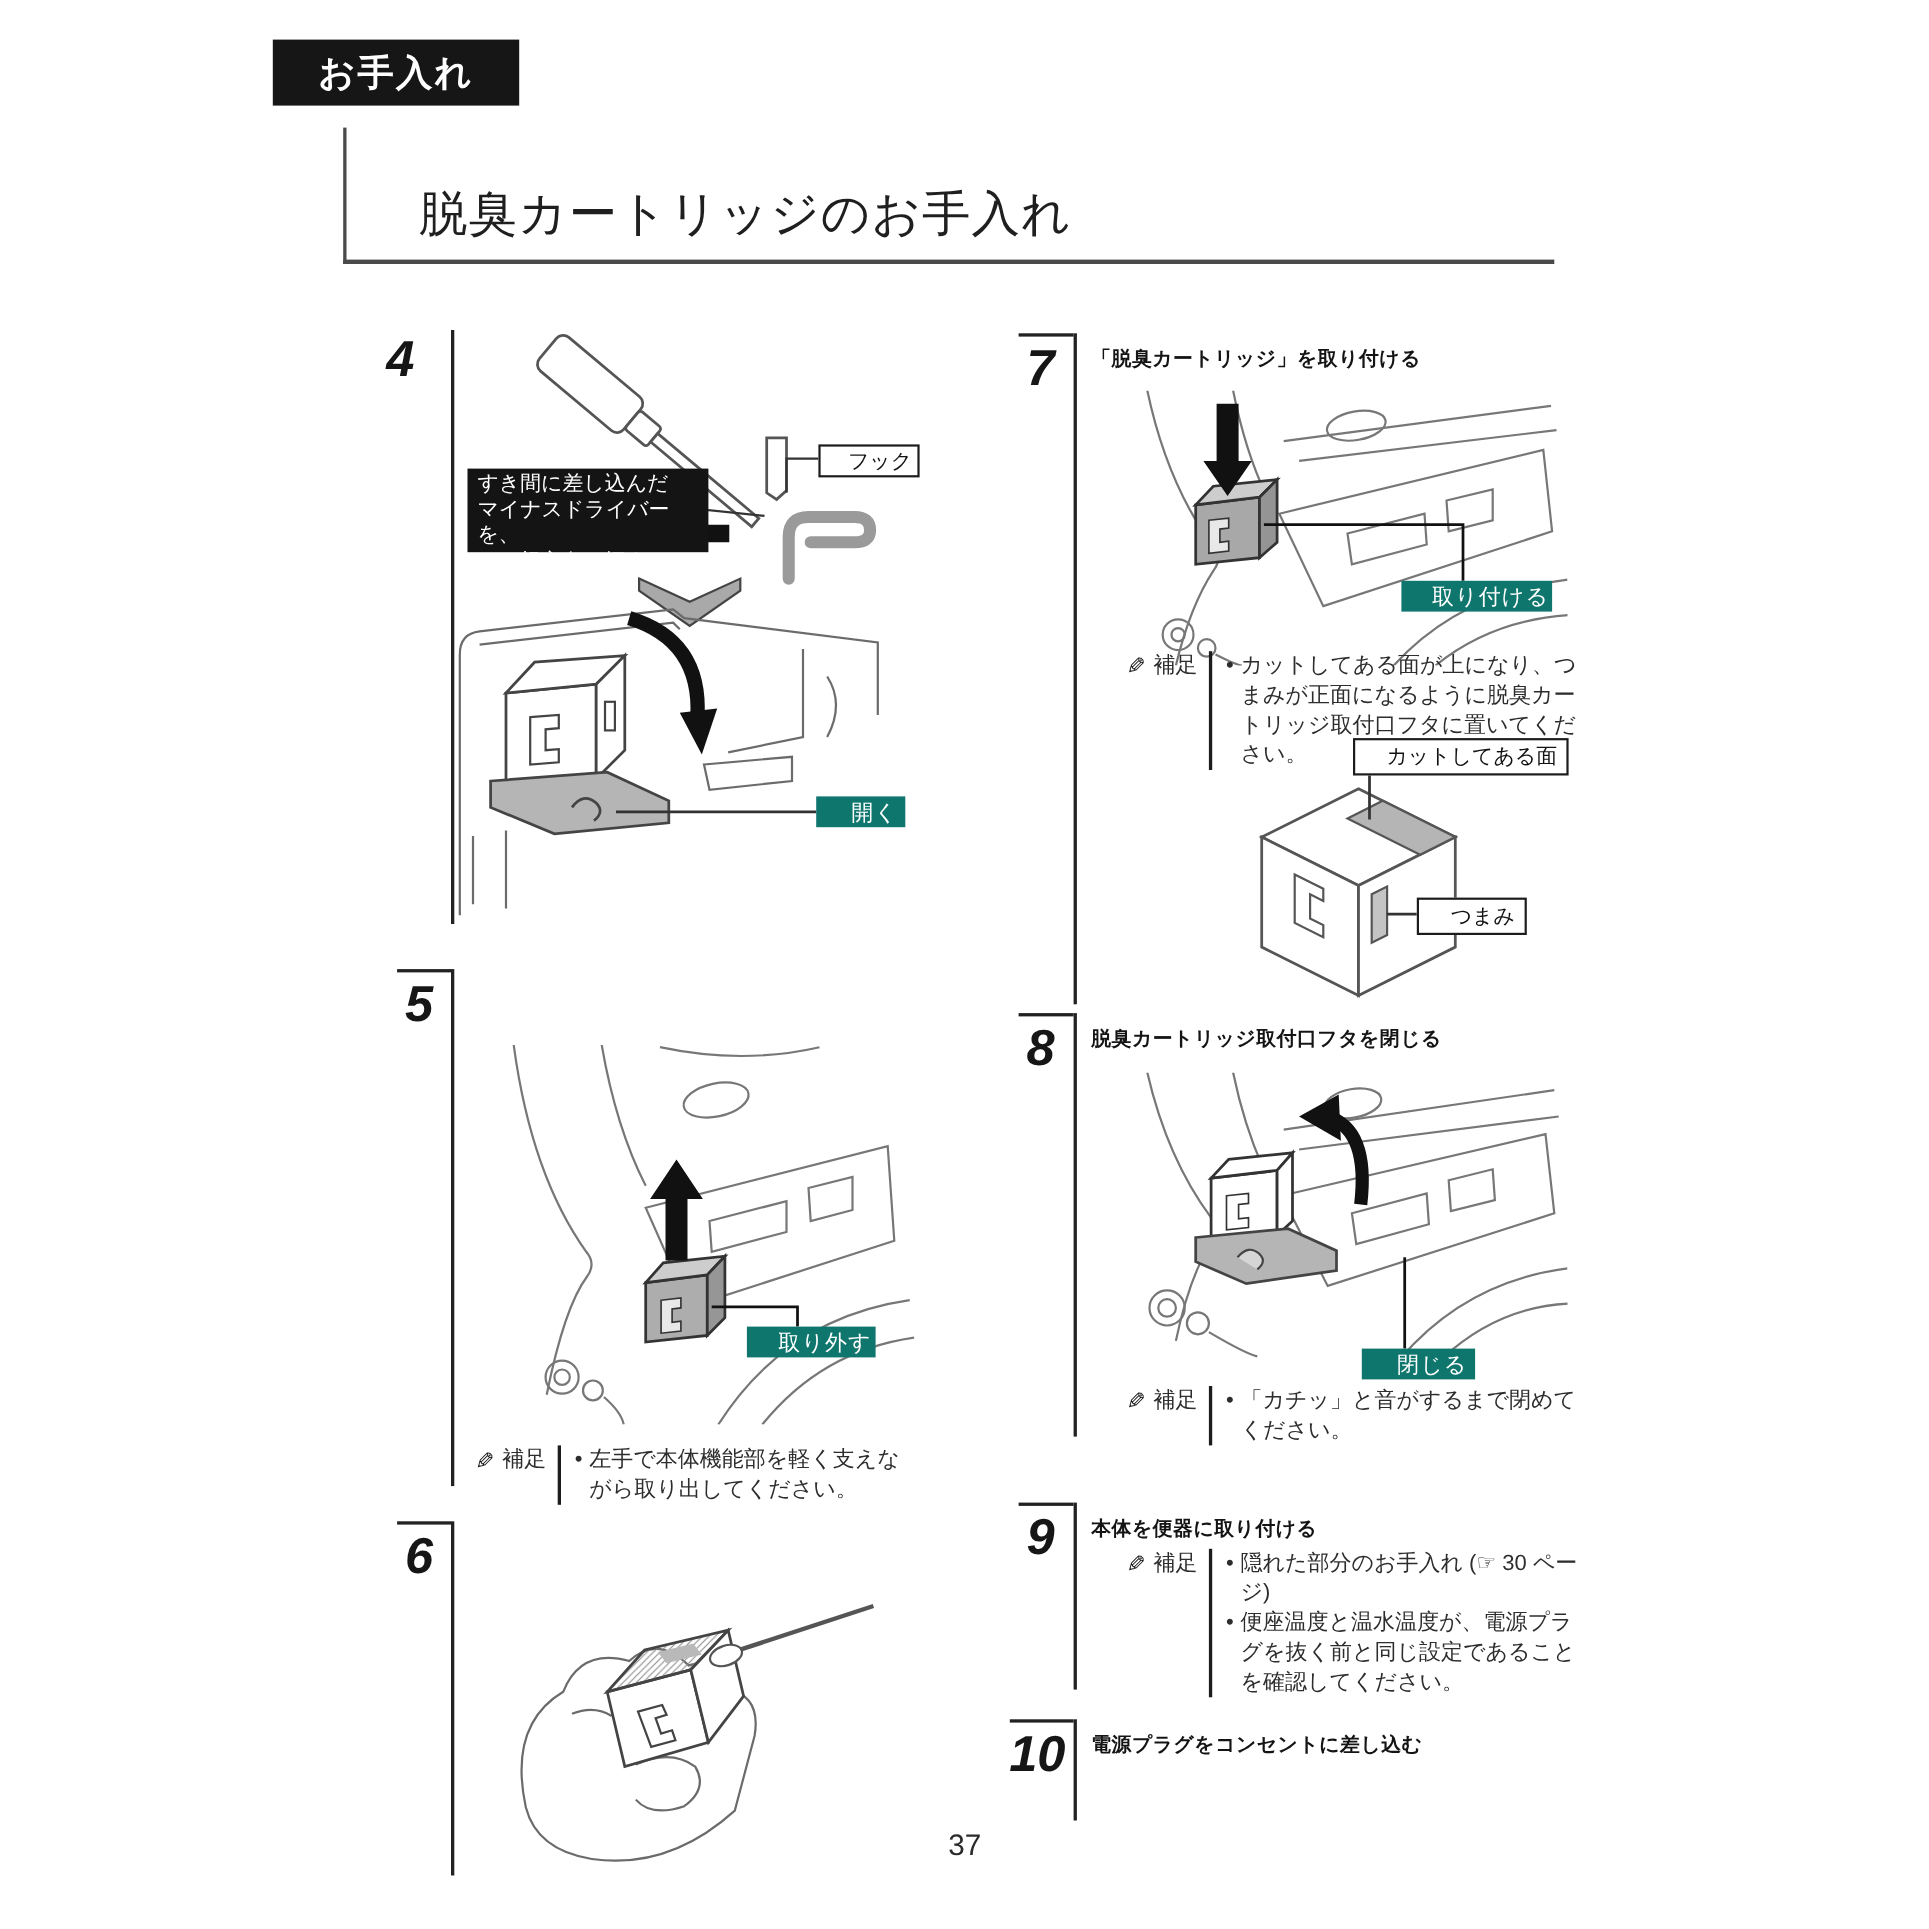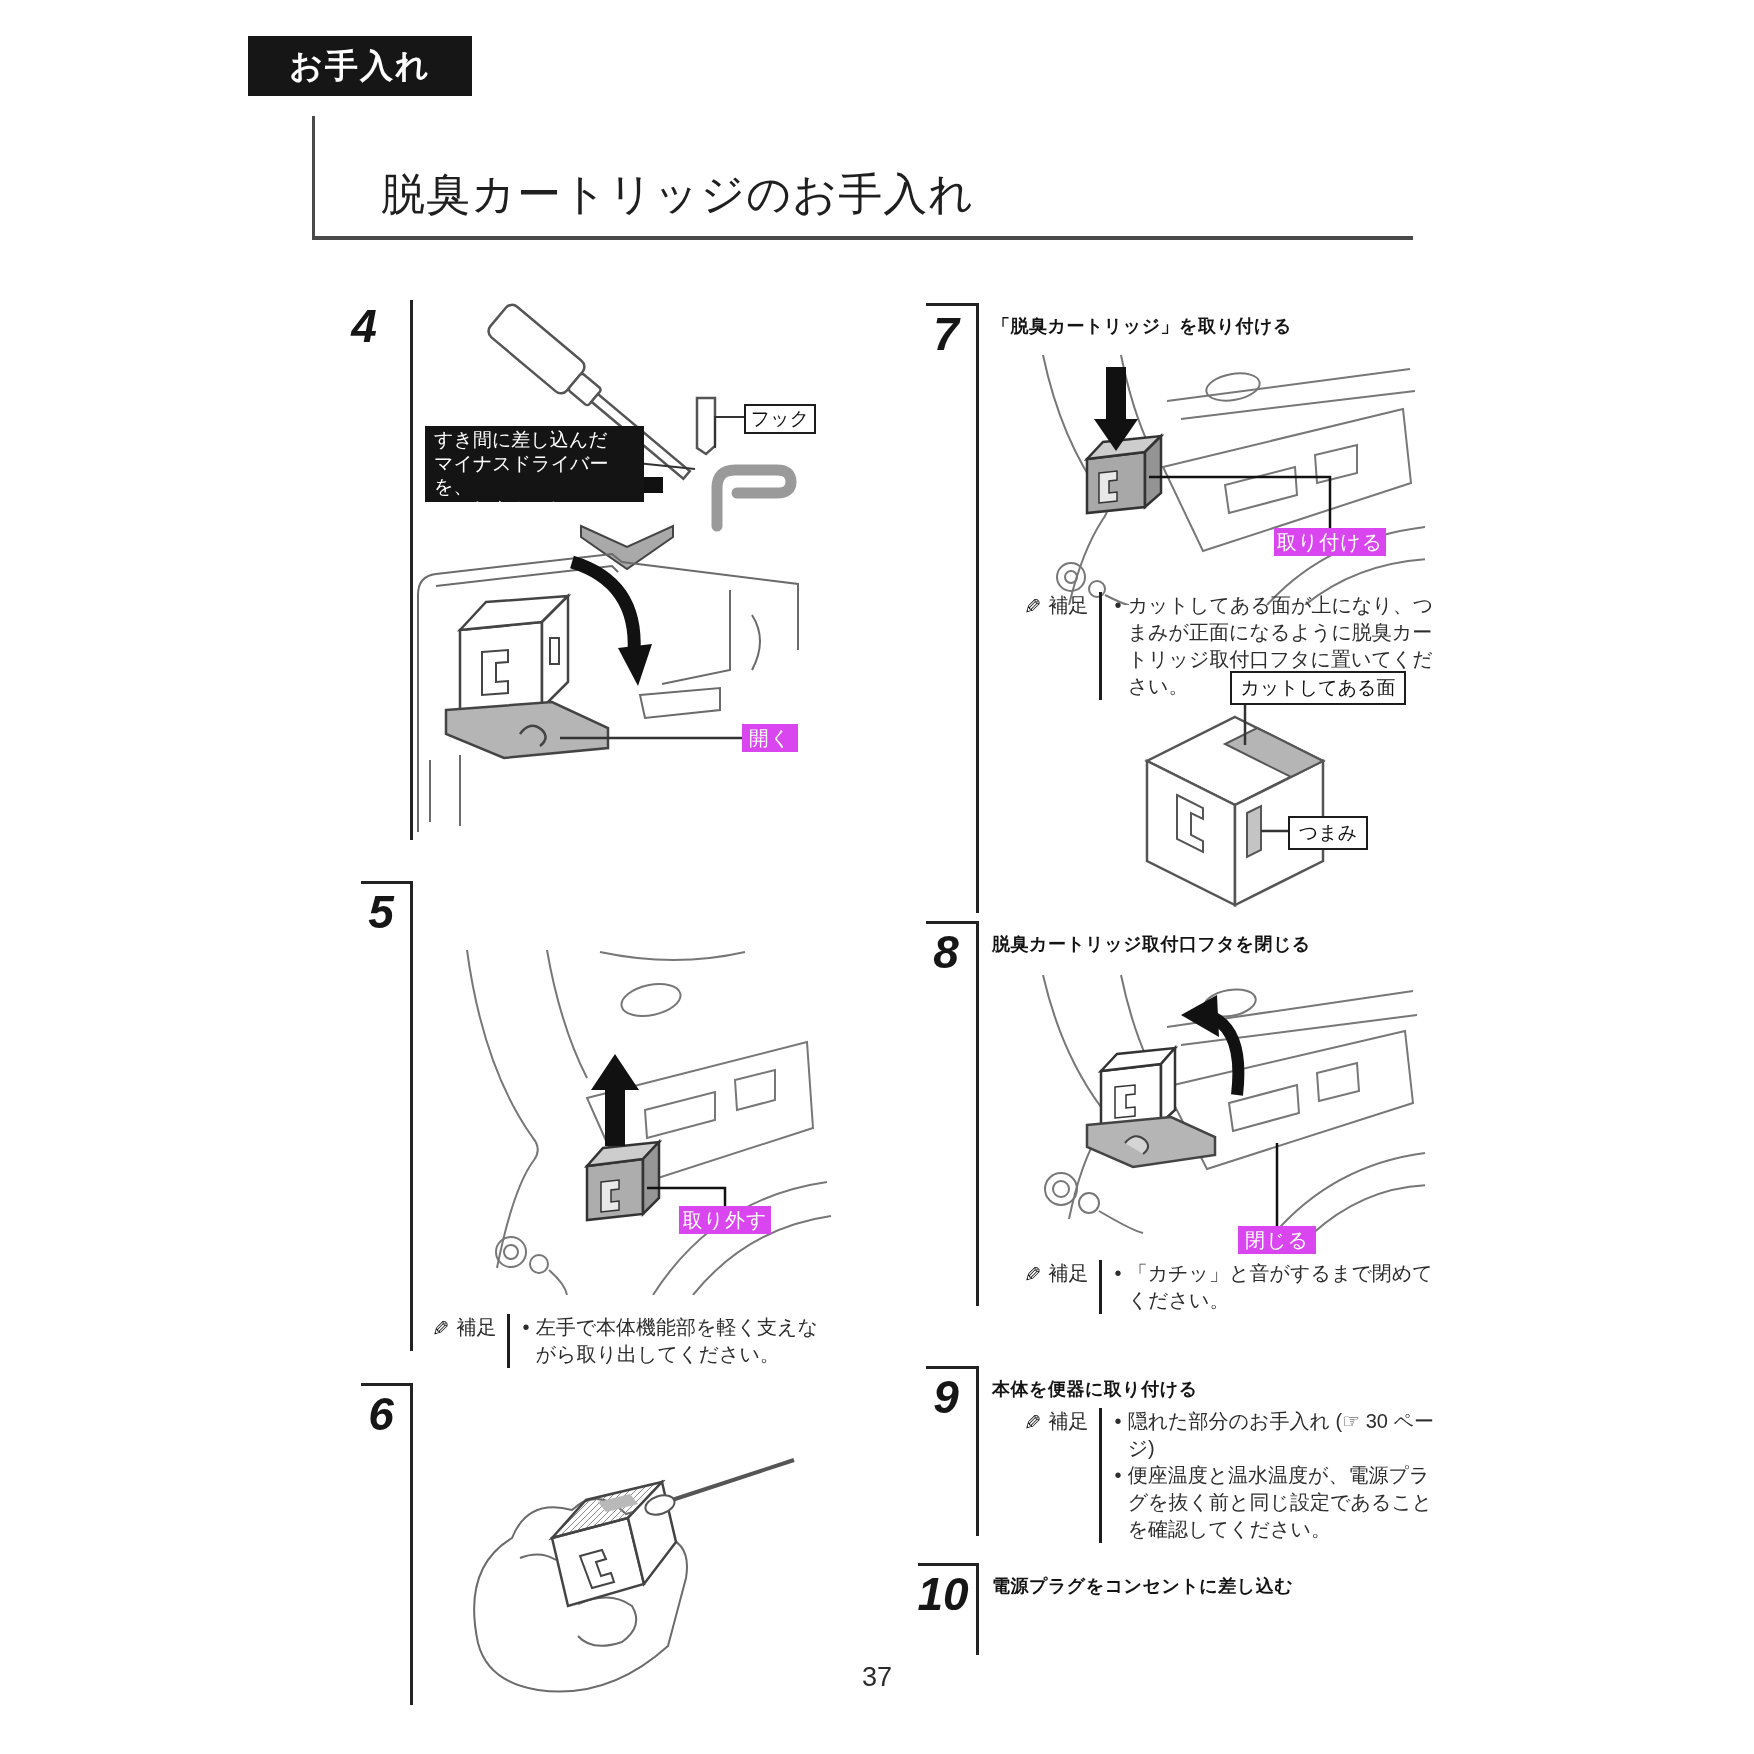--- a/index.html
+++ b/index.html
@@ -13,24 +13,24 @@
   .title-block{border-left:3px solid #4a4a4a;border-bottom:4px solid #4a4a4a;}
   .title-text{position:absolute;left:22px;bottom:12px;font-size:44px;color:#1f1f1f;
               letter-spacing:1px;white-space:nowrap;margin-left:44px;}
   
   .stepnum{font-style:italic;font-weight:700;font-size:46px;line-height:52px;
            color:#161616;text-align:center;}
   .hline{height:0;border-top:3px solid #222;}
   .vline{width:0;border-left:3px solid #222;}
   .stephead{font-weight:700;font-size:18px;color:#141414;white-space:nowrap;letter-spacing:0.5px;}
   
-  .black-label{background:#d946ef;color:#ffffff;font-size:20px;letter-spacing:1px;
-               display:flex;align-items:center;justify-content:center;z-index:5;white-space:nowrap;}
+  .black-label{background:#0f766e;color:#ffffff;font-size:20px;letter-spacing:1px;
+               display:flex;align-items:center;justify-content:center;z-index:5;white-space:nowrap;padding-left:25px;}
   .box-label{background:#ffffff;border:2.5px solid #1c1c1c;color:#111;font-size:19px;
-             display:flex;align-items:center;justify-content:center;z-index:5;white-space:nowrap;}
+             display:flex;align-items:center;justify-content:center;z-index:5;white-space:nowrap;padding-left:20px;}
   .callout{background:#141414;color:#ffffff;font-size:19px;line-height:23.5px;
            padding:2px 9px;z-index:5;}
   
   .note{display:flex;align-items:flex-start;font-size:20px;color:#2d2d2d;line-height:27px;}
   .note-ic{font-size:21px;color:#111;transform:scaleX(-1);margin-top:1px;}
   .note-lab{margin:0 10px 0 7px;white-space:nowrap;color:#2d2d2d;}
   .note-body{border-left:3px solid #1d1d1d;padding-left:13px;}
   .bullet-line{display:flex;}
   .bullet-line .b{margin-right:6px;}
   .pagenum{font-size:27px;color:#2b2b2b;text-align:center;}

